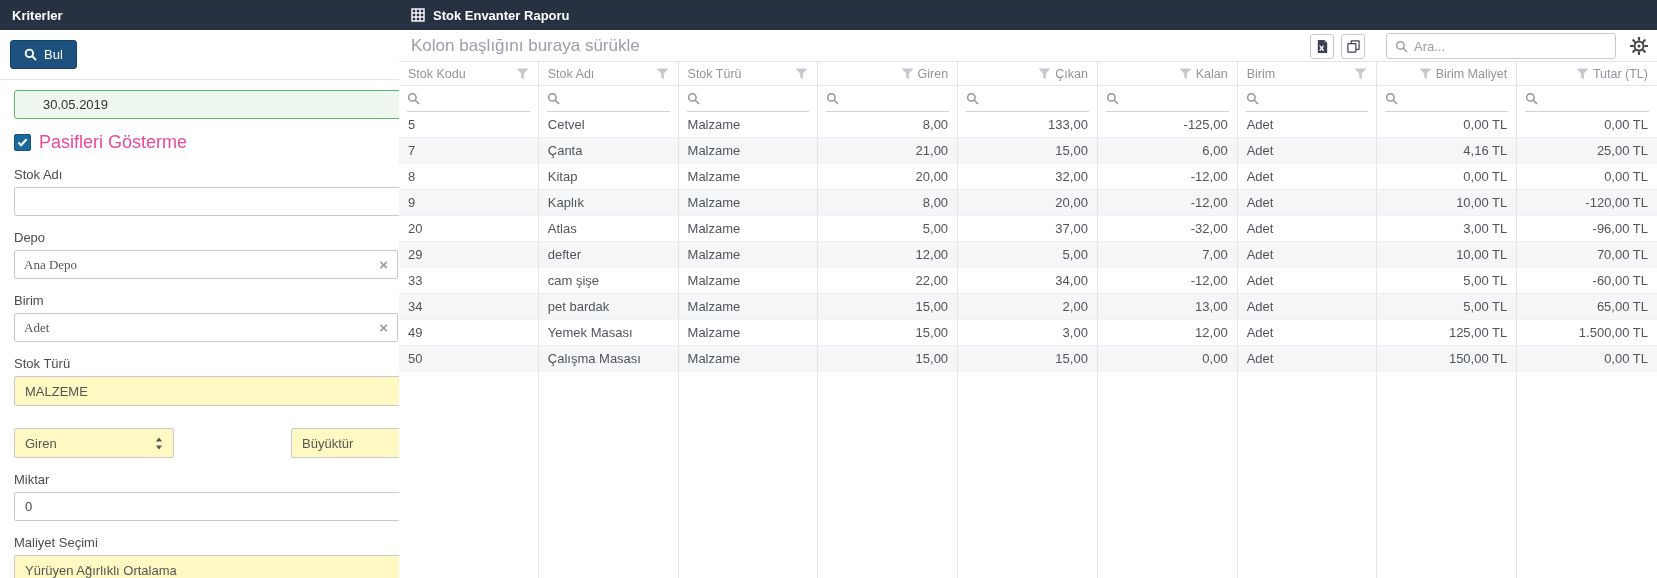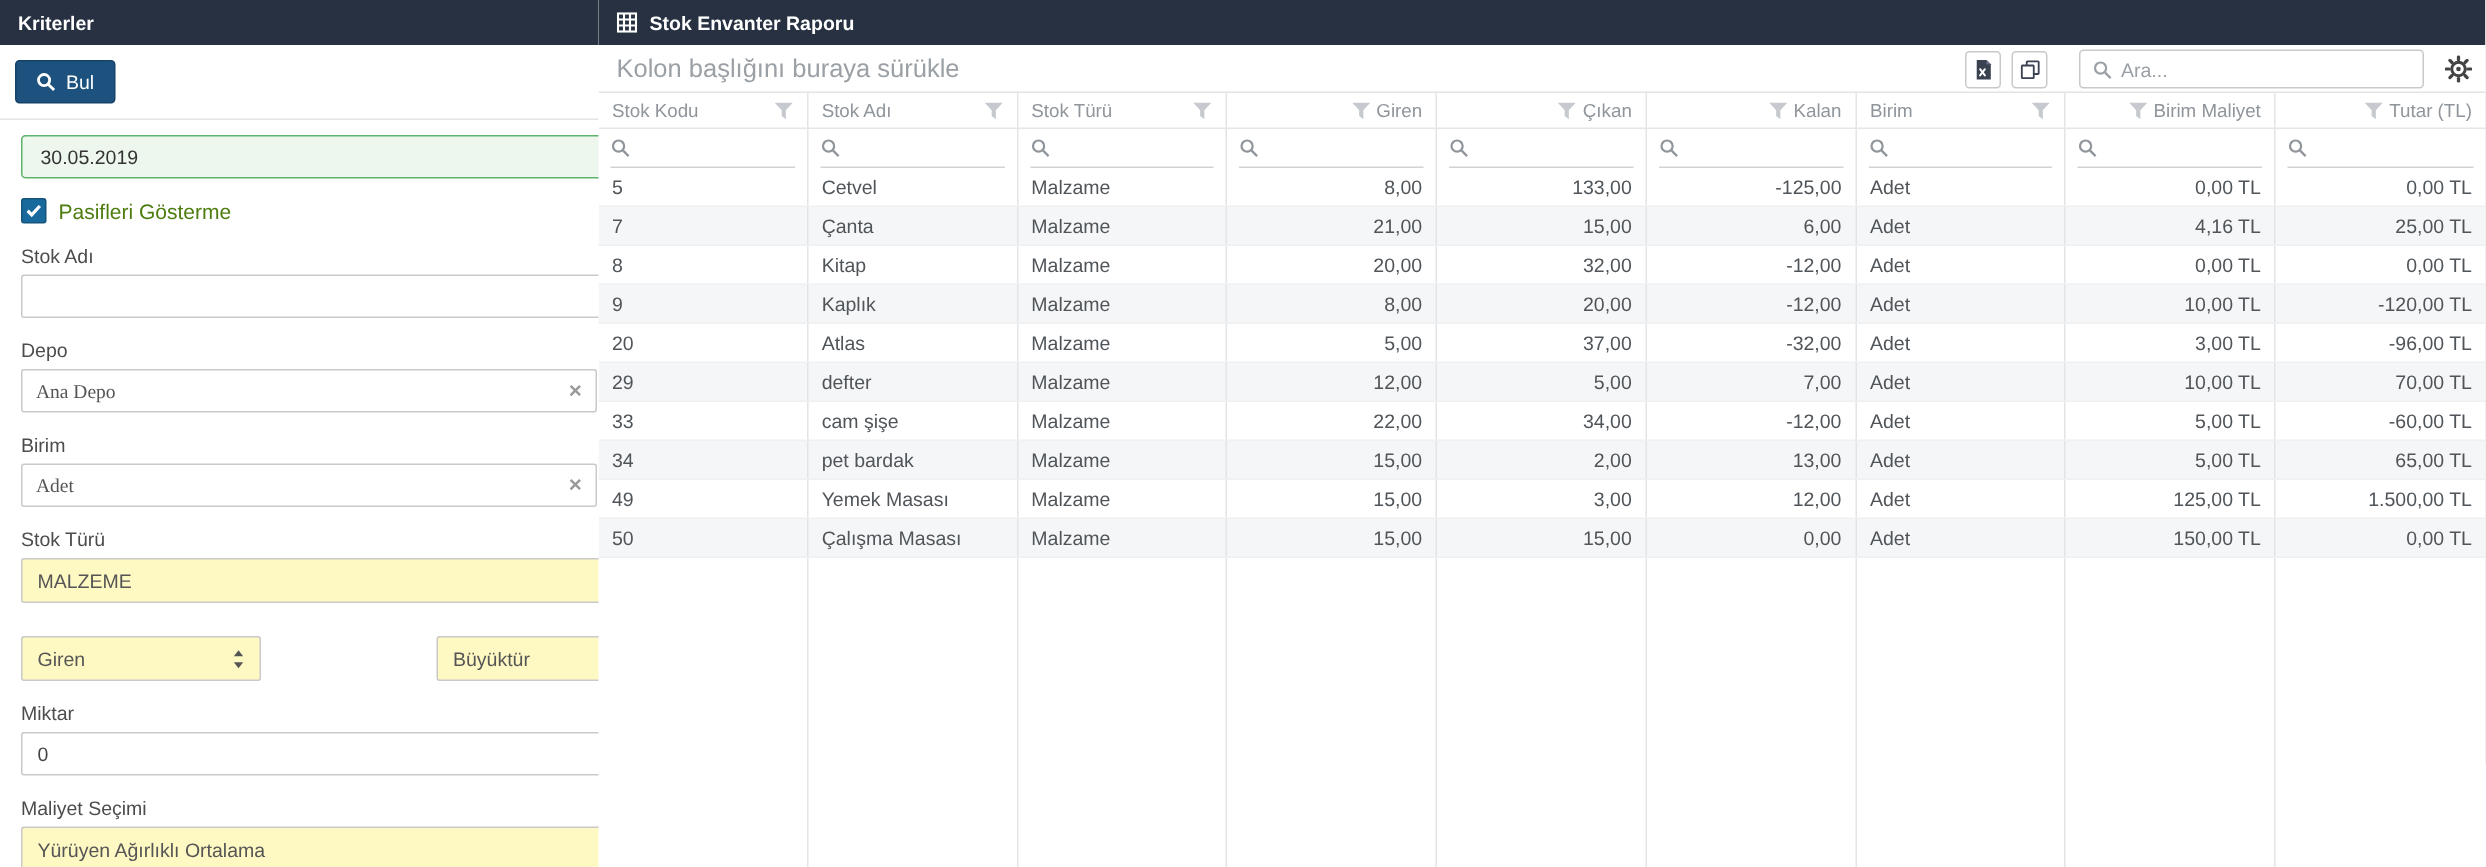--- a/index.html
+++ b/index.html
@@ -10,25 +10,25 @@
   
   .panel-header { height:30px; background:#273142; color:#fff; display:flex; align-items:center; gap:8px; padding:0 12px; font-size:13px; font-weight:600; }
   .sidebar { position:absolute; left:0; top:0; width:452px; height:578px; background:#fff; }
   .grid-panel { position:absolute; left:399px; top:0; width:1258px; height:578px; background:#fff; overflow:hidden; }
 
   
   .bul-row { padding:10px; border-bottom:1px solid #e4e4e4; }
   .bul-btn { display:inline-flex; align-items:center; gap:7px; background:#1d527e; color:#fff; border:1px solid #174267; border-radius:3px; font-size:13px; font-family:inherit; padding:6px 13px; height:29px; cursor:pointer; }
   .side-content { padding:10px 14px; }
   .date-field { display:flex; align-items:center; height:29px; border:1px solid #5db46a; background:#eef7ee; border-radius:3px; }
-  .date-text { flex:1; font-size:13px; color:#333; padding-left:12px; }
+  .date-text { flex:1; font-size:13px; color:#333; padding-left:28px; }
   .date-cal { width:36px; height:100%; display:flex; align-items:center; justify-content:center; border-left:1px solid #cde4cd; color:#8c8c8c; }
   .check-row { display:flex; align-items:center; gap:8px; margin-top:13px; }
   .checkbox { width:17px; height:17px; background:#1a699c; border:1px solid #14547d; border-radius:2px; display:flex; align-items:center; justify-content:center; cursor:pointer; }
-  .check-label { font-size:14px; color:#4d7c0f; }
+  .check-label { font-size:18px; color:#ec4899; }
   .lbl { font-size:13px; color:#4c4c4c; margin-top:14px; margin-bottom:5px; }
   .txt { width:100%; height:29px; border:1px solid #c9c9c9; border-radius:2px; font-size:13px; font-family:inherit; color:#444; padding:0 10px; outline:none; }
   .combo { display:flex; gap:3px; }
   .combo-input { flex:1; height:29px; border:1px solid #c9c9c9; border-radius:2px; display:flex; align-items:center; font-size:13px; color:#555; padding:0 9px; cursor:text; }
   .combo-input .val { flex:1;font-family:Liberation Serif, serif; }
   .combo-clear { color:#9a9a9a; font-size:15px; font-weight:bold; line-height:1; cursor:pointer; }
   .combo-btn { width:37px; height:29px; border:1px solid #c9c9c9; border-radius:2px; background:#fff; display:flex; align-items:center; justify-content:center; cursor:pointer; }
   .select { height:30px; border:1px solid #c9c9c9; border-radius:2px; display:flex; align-items:center; font-size:13px; color:#555; padding:0 10px; cursor:pointer; background:#fef9c3; }
   .select .val { flex:1; white-space:nowrap; overflow:hidden; }
   .pair { display:flex; justify-content:space-between; margin-top:22px; }

